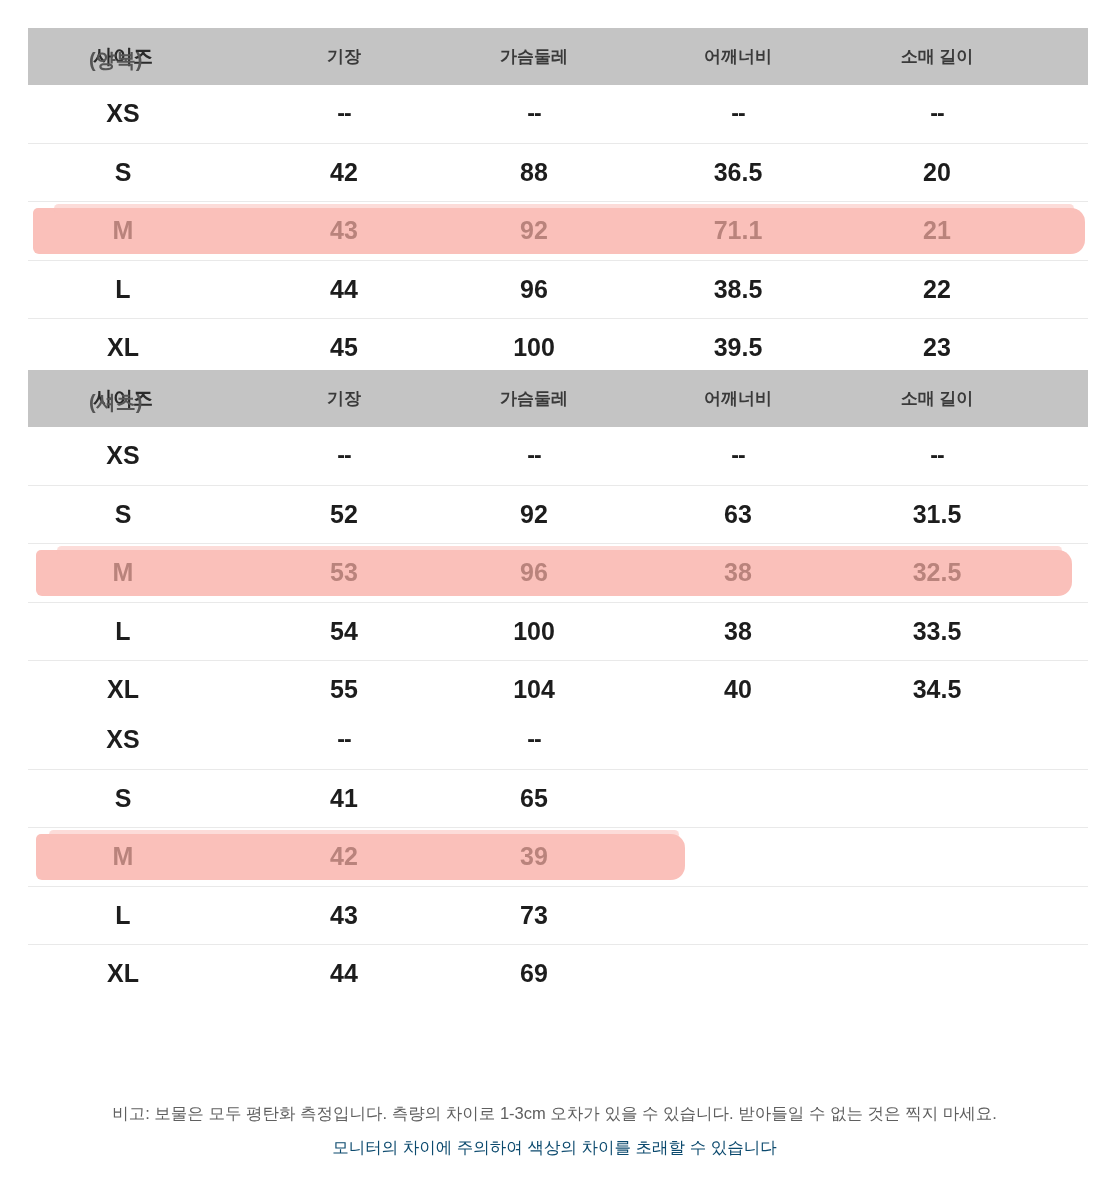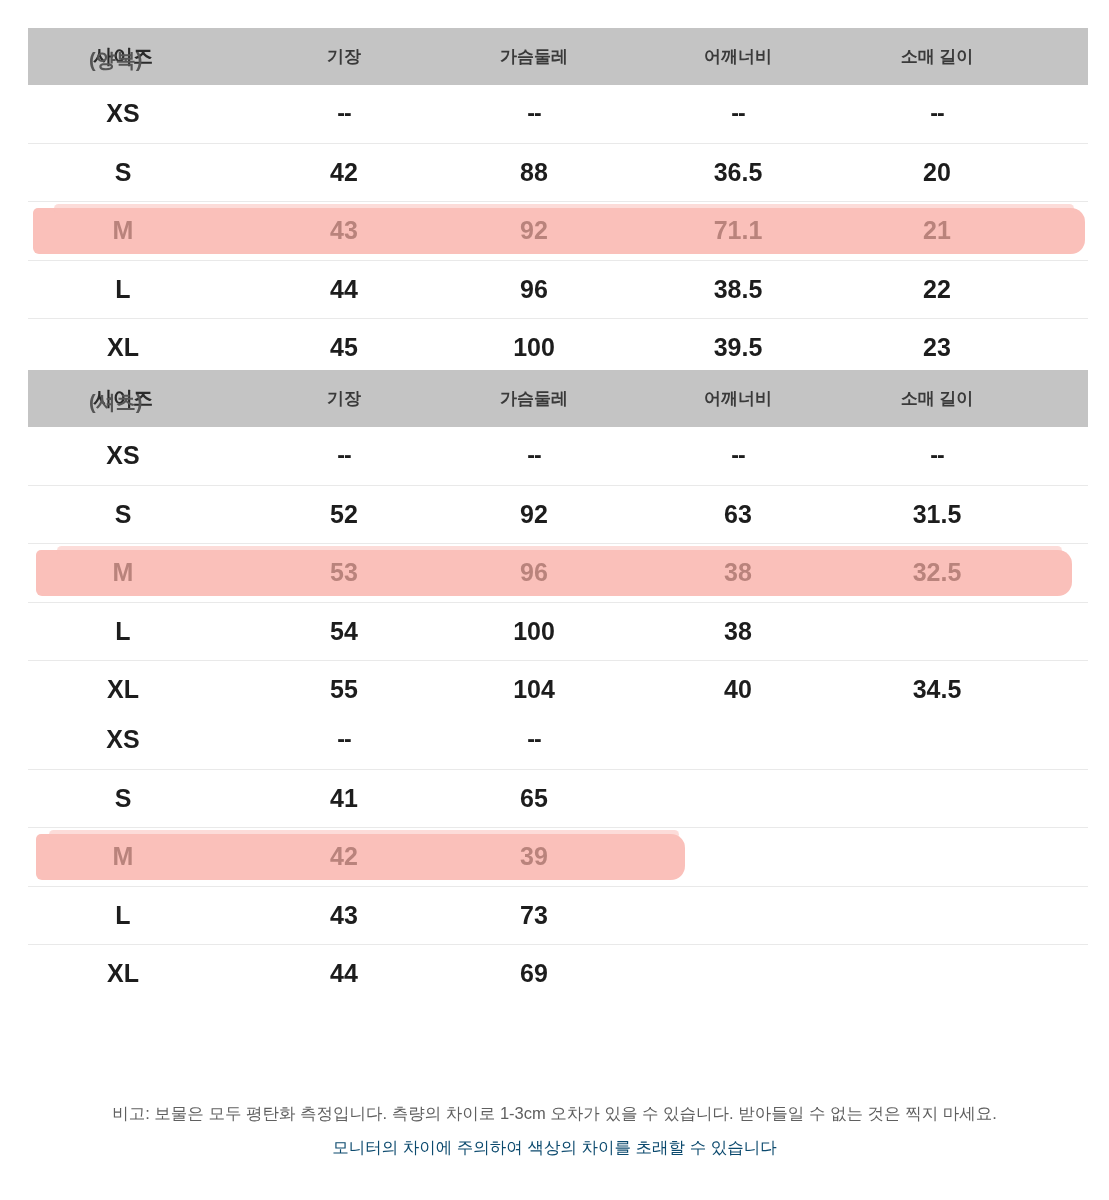--- a/index.html
+++ b/index.html
@@ -205,20 +205,21 @@
           <div class="cell" style="left: 226px; width: 180px;">53</div>
           <div class="cell" style="left: 416px; width: 180px;">96</div>
           <div class="cell" style="left: 620px; width: 180px;">38</div>
           <div class="cell" style="left: 819px; width: 180px;">32.5</div>
         </div>
         <div class="trow">
           <div class="cell" style="left: 35px; width: 120px;">L</div>
           <div class="cell" style="left: 226px; width: 180px;">54</div>
           <div class="cell" style="left: 416px; width: 180px;">100</div>
           <div class="cell" style="left: 620px; width: 180px;">38</div>
+          <div class="cell" style="left: 819px; width: 180px;">33.5</div>
         </div>
         <div class="trow">
           <div class="cell" style="left: 35px; width: 120px;">XL</div>
           <div class="cell" style="left: 226px; width: 180px;">55</div>
           <div class="cell" style="left: 416px; width: 180px;">104</div>
           <div class="cell" style="left: 620px; width: 180px;">40</div>
           <div class="cell" style="left: 819px; width: 180px;">34.5</div>
         </div>
       </div>
       <div class="size-table" style="top: 711px;">

